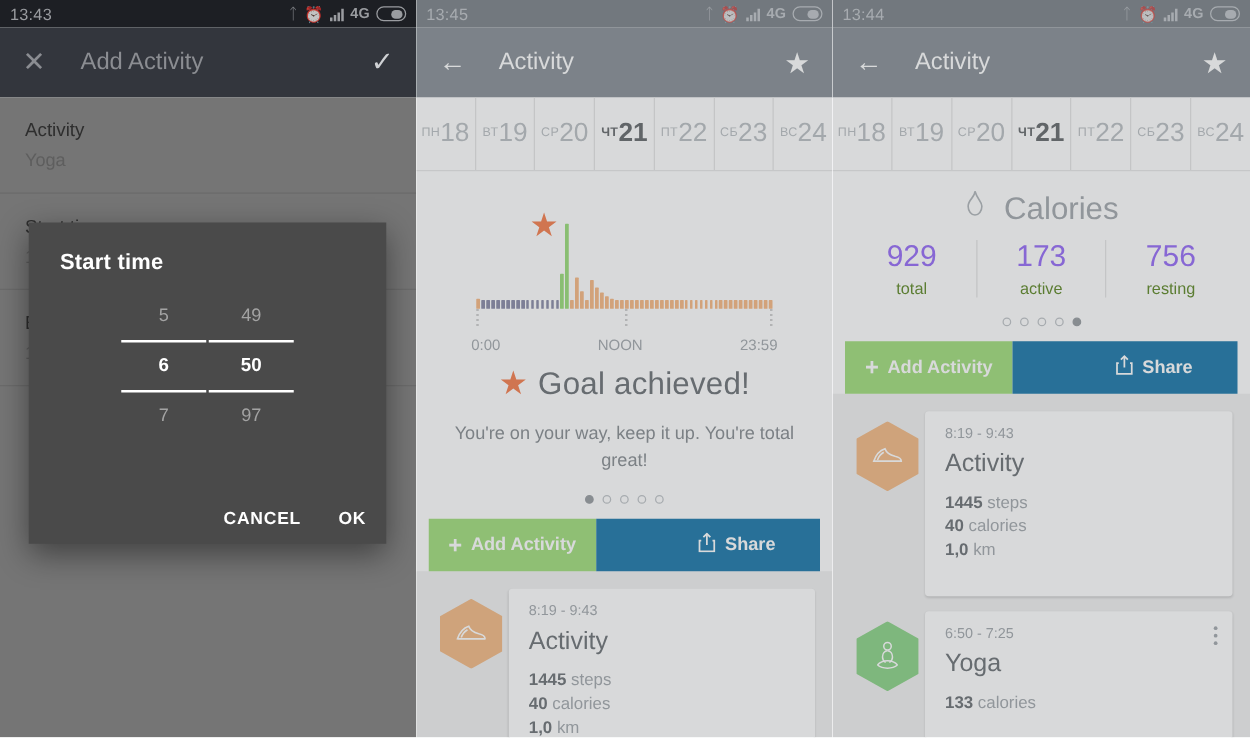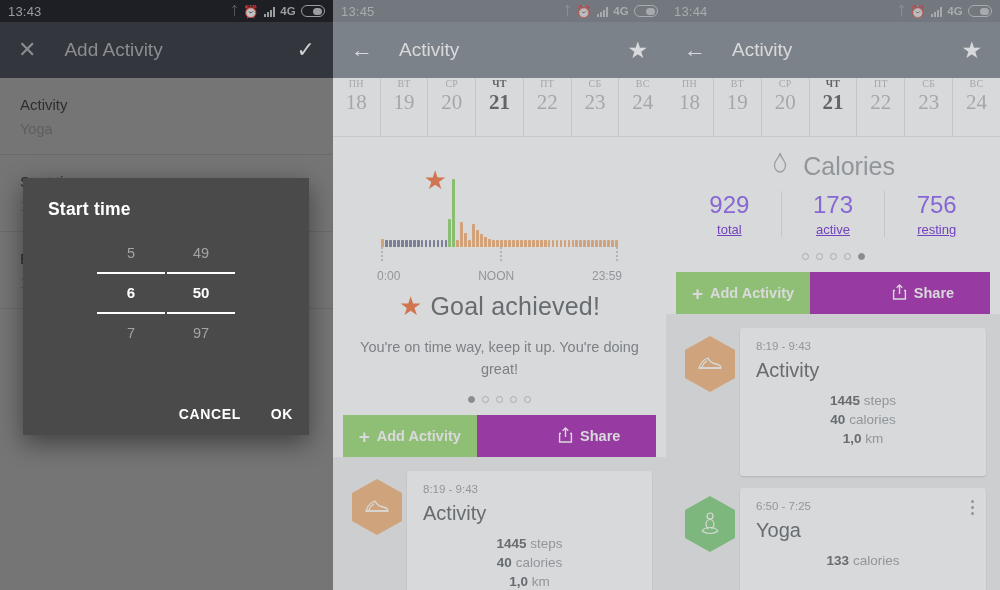--- a/index.html
+++ b/index.html
@@ -67,22 +67,22 @@
   .p2 .statusbar, .p3 .statusbar { background: #6e757c; color: #b9bec3; }
   .appbar {
     height: 56px; background: #7b838b; color: #fff;
     display: flex; align-items: center; padding: 0 18px; gap: 26px;
   }
   .appbar .title { font-size: 19px; font-weight: 500; }
   .appbar .spacer { margin-left: auto; }
 
   .datestrip { display: flex; height: 58px; background:#fff; }
   .dcell {
-    flex: 1 1 0; display: flex; flex-direction: column; align-items: center;
-    justify-content: flex-start; border-left: 1px solid #e3e3e3; color: #b4b9bd; font-family: Liberation Serif, serif;
+    flex: 1 1 0; display: flex; align-items: center;
+    justify-content: center; border-left: 1px solid #e3e3e3; color: #b4b9bd;
   }
   .dcell:first-child { border-left: none; }
   .dcell .dow { font-size: 10px; letter-spacing: .3px; margin-bottom: 1px; }
   .dcell .dnum { font-size: 21px; font-weight: 300; }
   .dcell.active { color: #55595c; }
   .dcell.active .dow { font-weight: bold; }
   .dcell.active .dnum { font-weight: bold; }
   .strip-sep { height: 1px; background: #e6e6e6; }
 
   
@@ -111,51 +111,51 @@
   .goal p { font-size: 14.5px; color: #7b8186; line-height: 22px; margin-top: 14px; }
 
   .dots { display: flex; justify-content: center; gap: 7px; margin: 16px 0 12px; }
   .dots b { width: 7px; height: 7px; border-radius: 50%; border: 1px solid #b9bec2; display:block;}
   .dots b.on { background: #8d9297; border-color: #8d9297; }
 
   .cta-row { display: flex; height: 42px; margin: 0 10px; }
   .cta { flex: 1 1 0; display: flex; align-items: center; justify-content: center;
     color: #fff; font-size: 14.5px; font-weight: bold; gap: 7px; }
   .cta.add { background: #97da6e; }
-  .cta.share { background: #a21caf; padding-left: 46px; }
+  .cta.share { background: #0369a1; padding-left: 46px; }
   .cta .plus { font-size: 19px; font-weight: bold; line-height: 1;}
 
   .feed { background: #f0f0f0; padding: 14px 0 0 0; height: 100%; }
   .feed-item { display: flex; align-items: flex-start; padding: 0 14px 12px 14px; }
   .hexwrap { width: 60px; flex: 0 0 60px; display:flex; justify-content:center; padding-top: 8px;}
   .hex {
     width: 50px; height: 56px; display: flex; align-items: center; justify-content: center;
     clip-path: polygon(50% 0%, 100% 25%, 100% 75%, 50% 100%, 0% 75%, 0% 25%);
   }
   .hex.shoe { background: #f2b277; }
   .hex.yoga { background: #7fce7a; }
   .card {
     flex: 1 1 auto; background: #fff; border-radius: 3px; padding: 12px 16px 28px 16px;
     box-shadow: 0 1px 2px rgba(0,0,0,.16); position: relative;
   }
   .card .ctime { font-size: 11.5px; color: #9aa0a5; }
   .card .ctitle { font-size: 20px; color: #5d6368; margin: 7px 0 9px; font-weight: 400;}
-  .card .cstat { font-size: 13.5px; color: #9aa0a5; line-height: 19px; text-align: center; }
+  .card .cstat { font-size: 13.5px; color: #9aa0a5; line-height: 19px; }
   .card .cstat b { color: #5d6368; }
   .kebab { position: absolute; right: 12px; top: 12px; line-height: 4px; color: #9aa0a5; font-size: 15px;}
   .kebab span { display:block; width:3px; height:3px; border-radius:50%; background:#9aa0a5; margin-bottom:3px;}
 
   
   .cal-head { text-align: center; padding: 14px 0 4px; font-size: 25px; color: #9aa0a5; font-weight: 300; }
   .cal-head .flame { font-size: 22px; margin-right: 8px; }
   .cal-row { display: flex; padding: 6px 12px 0 12px; }
   .cal-col { flex: 1 1 0; text-align: center; border-left: 1px solid #e2e2e2; }
   .cal-col:first-child { border-left: none; }
   .cal-col .cnum { font-size: 24px; color: #8b5cf6; font-weight: 400; }
-  .cal-col .clab { font-size: 13px; color: #6d28d9; margin-top: 3px; text-decoration: underline; }
+  .cal-col .clab { font-size: 13px; color: #4d7c0f; margin-top: 3px; }
 
   
   .dim { position: absolute; inset: 0; background: rgba(120,124,128,.38); pointer-events: none; }
   .p2 .dim { background: rgba(125,129,133,.30); }
   .p3 .dim { background: rgba(125,129,133,.30); }
 </style>
 </head>
 <body>
 
 <div class="screen">
@@ -353,21 +353,21 @@
         <span>0:00</span>
         <span>NOON</span>
         <span>23:59</span>
       </div>
     </div>
 
     <div class="goal">
       <h2>
         <span class="gstar">★</span><span>Goal achieved!</span>
       </h2>
-      <p>You're on time way, keep it up. You're doing great!</p>
+      <p>You're on your way, keep it up. You're total great!</p>
     </div>
 
     <div class="dots" id="p2-dots">
         <b class="on"></b>
         <b></b>
         <b></b>
         <b></b>
         <b></b>
       </div>
 

